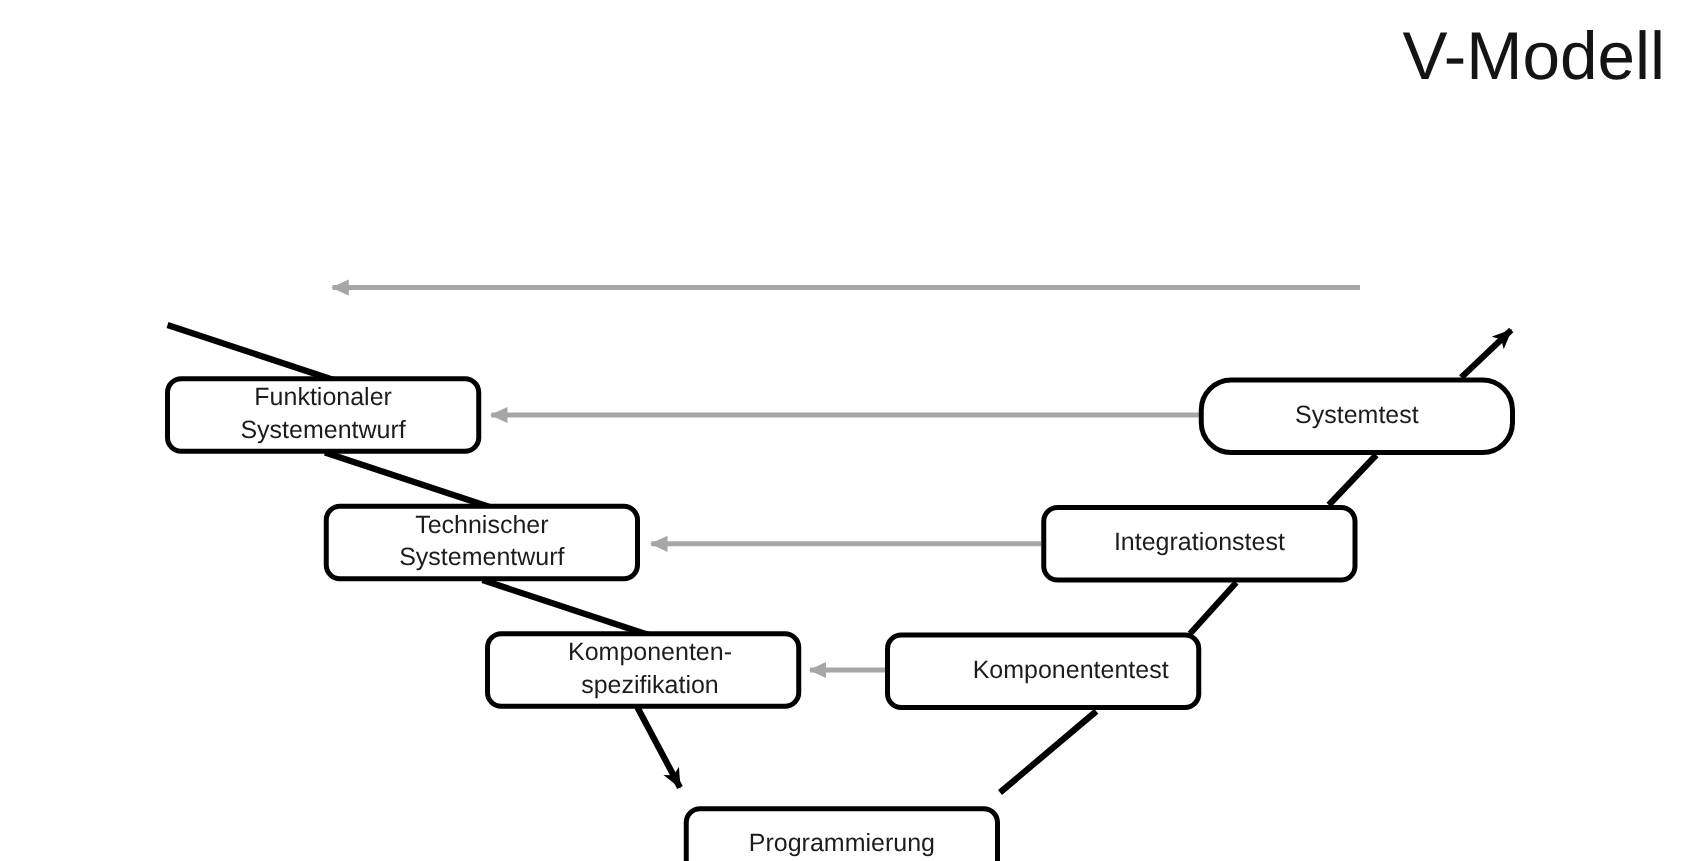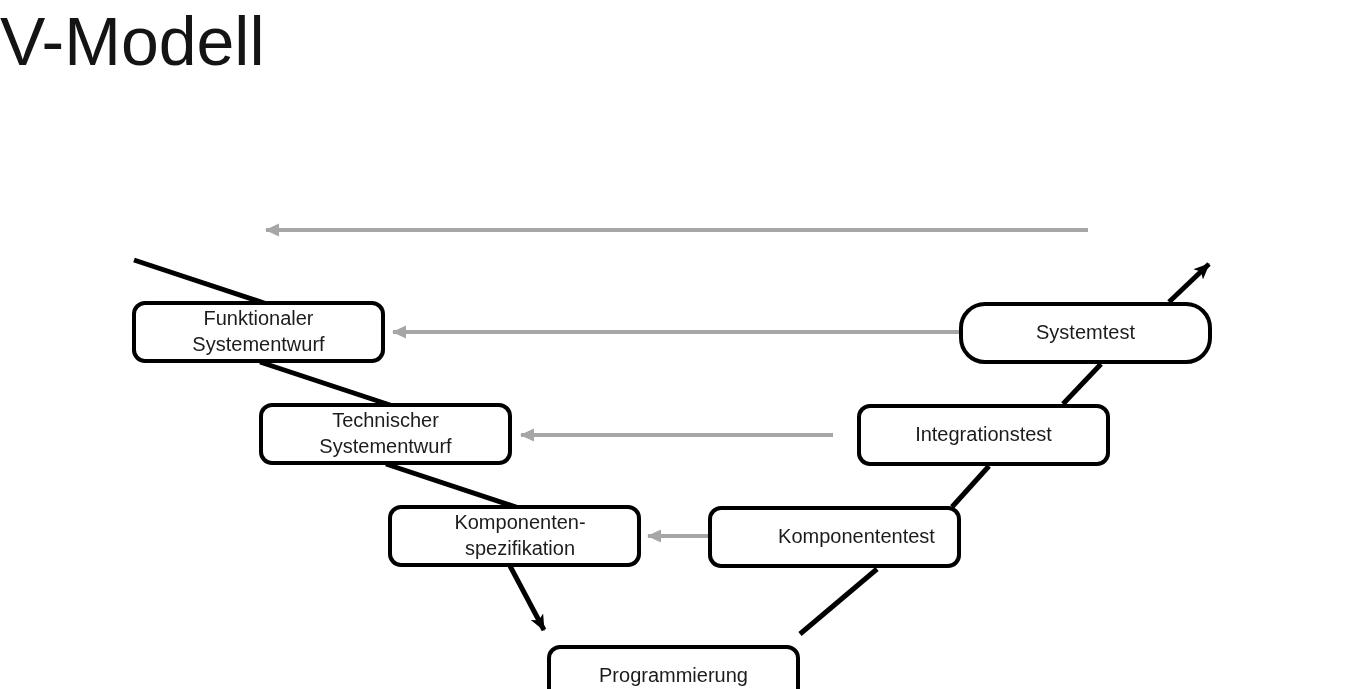--- a/index.html
+++ b/index.html
@@ -13,23 +13,23 @@
     width: 1350px;
     height: 689px;
     background: #ffffff;
     overflow: hidden;
   }
   .title {
     position: absolute;
     top: 4px;
     left: 0;
     width: 1320px;
-    margin: 0;
-    text-align: left;
-    font-size: 68px;
+    margin: 12px;
+    text-align: right;
+    font-size: 54px;
     font-weight: 500;
     letter-spacing: 0px;
     color: #141414;
     line-height: 1.1;
   }
   .edges {
     position: absolute;
     top: 0;
     left: 0;
     width: 1350px;
@@ -55,21 +55,21 @@
     white-space: pre-line;
     padding-bottom: 2px;
   }
   
   .n1 { left: 6px;    top: 199px; }
   .n2 { left: 132px;  top: 301px; justify-content: center; }
   .n3 { left: 259px;  top: 403px; }
   .n4 { left: 388px;  top: 505px; padding-left: 11px; }
   .n5 { left: 547px;  top: 608px; margin-top: 37px; }
   .n6 { left: 708px;  top: 506px; padding-left: 44px; }
-  .n7 { left: 833px;  top: 404px; margin-left: 24px; }
+  .n7 { left: 833px;  top: 404px; }
   .n8 { left: 959px;  top: 302px; border-radius: 26px; }
   .n9 { left: 1088px; top: 199px; }
   .edge-black { stroke: #000000; stroke-width: 5; fill: none; }
   .edge-gray  { stroke: #a6a6a6; stroke-width: 4; fill: none; }
 </style>
 </head>
 <body>
 
 <div class="canvas">
 

